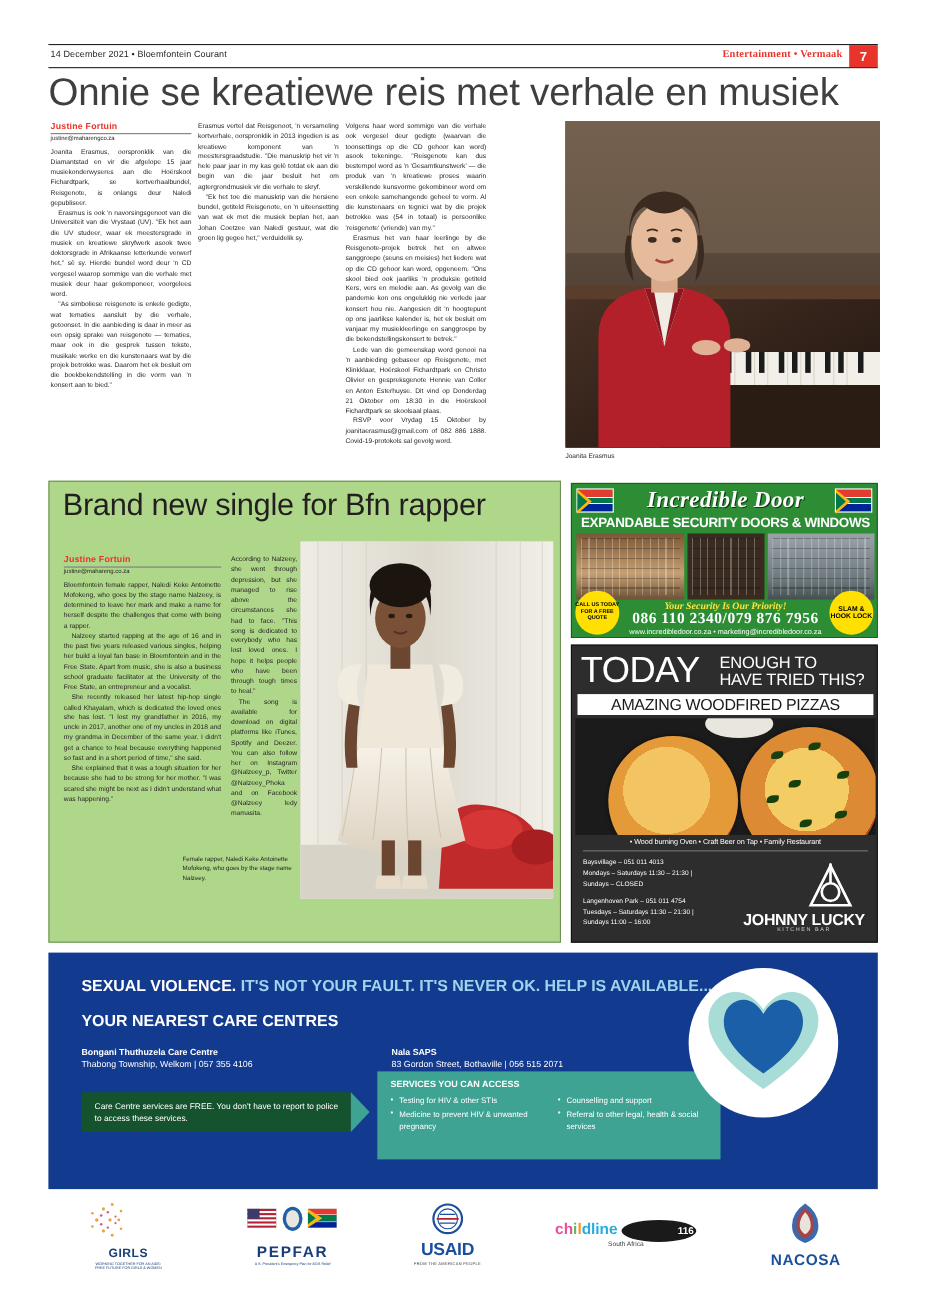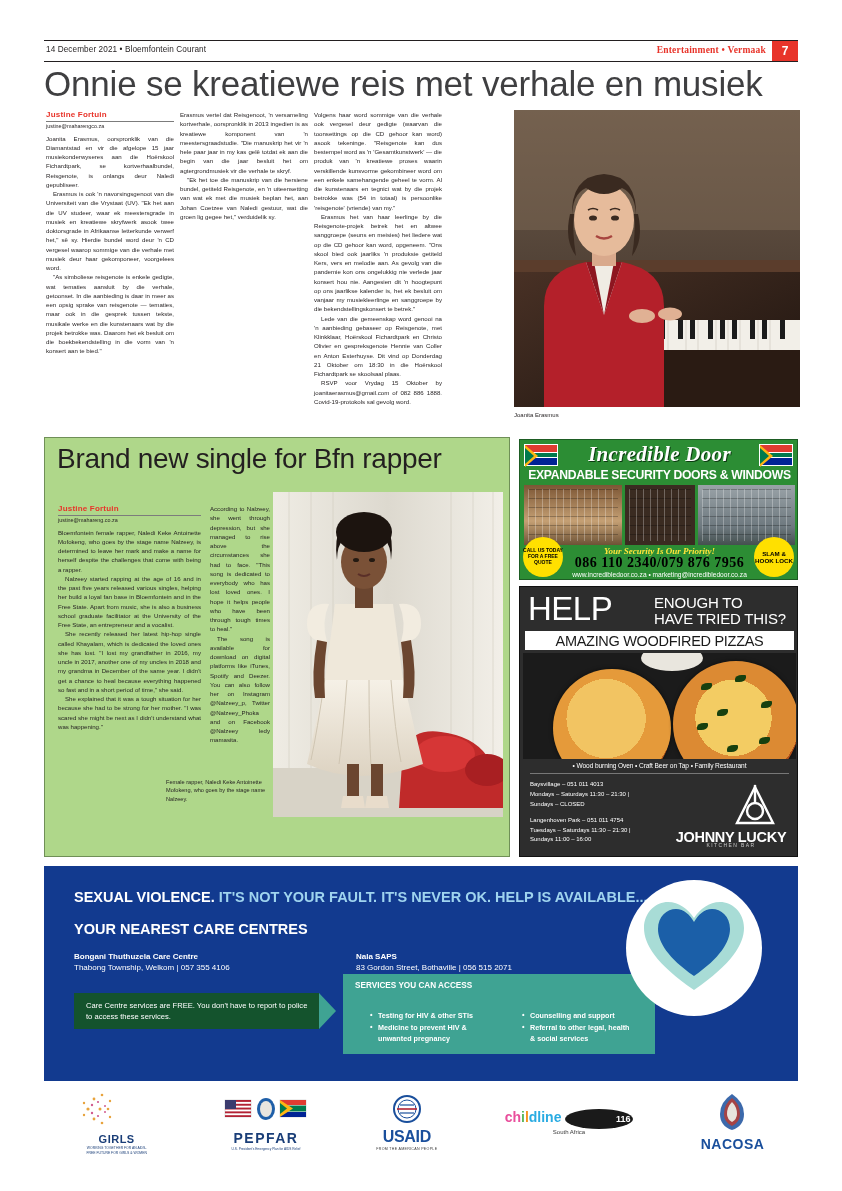--- a/index.html
+++ b/index.html
@@ -193,21 +193,21 @@
     background: #2c8d34;
   }
   .door-slogan {
     position: absolute; left: 0; top: 0; width: 279px; text-align: center;
     font-family: "Liberation Serif", serif; font-weight: bold; font-style: italic;
     font-size: 9px; color: #ffe43a;
   }
   .door-phone {
     position: absolute; left: 0; top: 9px; width: 279px; text-align: center;
     font-family: "Liberation Serif", serif; font-weight: bold;
-    font-size: 14px; color: #000000; letter-spacing: .5px;
+    font-size: 14px; color: #ffffff; letter-spacing: .5px;
   }
   .door-web {
     position: absolute; left: 0; top: 25px; width: 279px; text-align: center;
     font-size: 6.6px; color: #fff;
   }
   .badge {
     position: absolute; width: 40px; height: 40px; border-radius: 50%;
     background: #ffe000; display: flex; align-items: center; justify-content: center;
     text-align: center; font-weight: bold; font-size: 5px; color: #000;
     line-height: 1.15;
@@ -332,21 +332,21 @@
   }
   .services-title {
     position: absolute; left: 12px; top: 7px;
     font-size: 8.2px; font-weight: bold; color: #fff;
   }
   .services-cols {
     position: absolute; left: 12px; top: 22px; width: 292px;
     display: flex; gap: 12px;
   }
   .services-cols ul {
-    margin: 15px; padding: 0; list-style: none; flex: 1; font-weight: bold;
+    margin: 0; padding: 0; list-style: none; flex: 1;
   }
   .services-cols li {
     font-size: 7.2px; color: #fff; line-height: 1.45;
     padding-left: 8px; position: relative; margin-bottom: 2px;
   }
   .services-cols li:before {
     content: "•"; position: absolute; left: 0; top: -1px;
   }
   .heart-wrap {
     position: absolute; right: 36px; top: 14px;
@@ -604,21 +604,21 @@
     <div class="door-bottom">
       <div class="door-slogan">Your Security Is Our Priority!</div>
       <div class="door-phone">086 110 2340/079 876 7956</div>
       <div class="door-web">www.incredibledoor.co.za • marketing@incredibledoor.co.za</div>
     </div>
     <div class="badge l">CALL US TODAY FOR A FREE QUOTE</div>
     <div class="badge r">SLAM &amp; HOOK LOCK</div>
   </div>
 
   <div class="ad-lucky">
-    <div class="lucky-word">HELP</div>
+    <div class="lucky-word">TODAY</div>
     <div class="lucky-enough">
       <div>ENOUGH TO</div>
       <div>HAVE TRIED THIS?</div>
     </div>
     <div class="lucky-bar">
       <span>AMAZING WOODFIRED PIZZAS</span>
     </div>
     <div class="pizza-area">
       <div class="pizza-plate"></div>
       <div class="pizza p1"></div>

